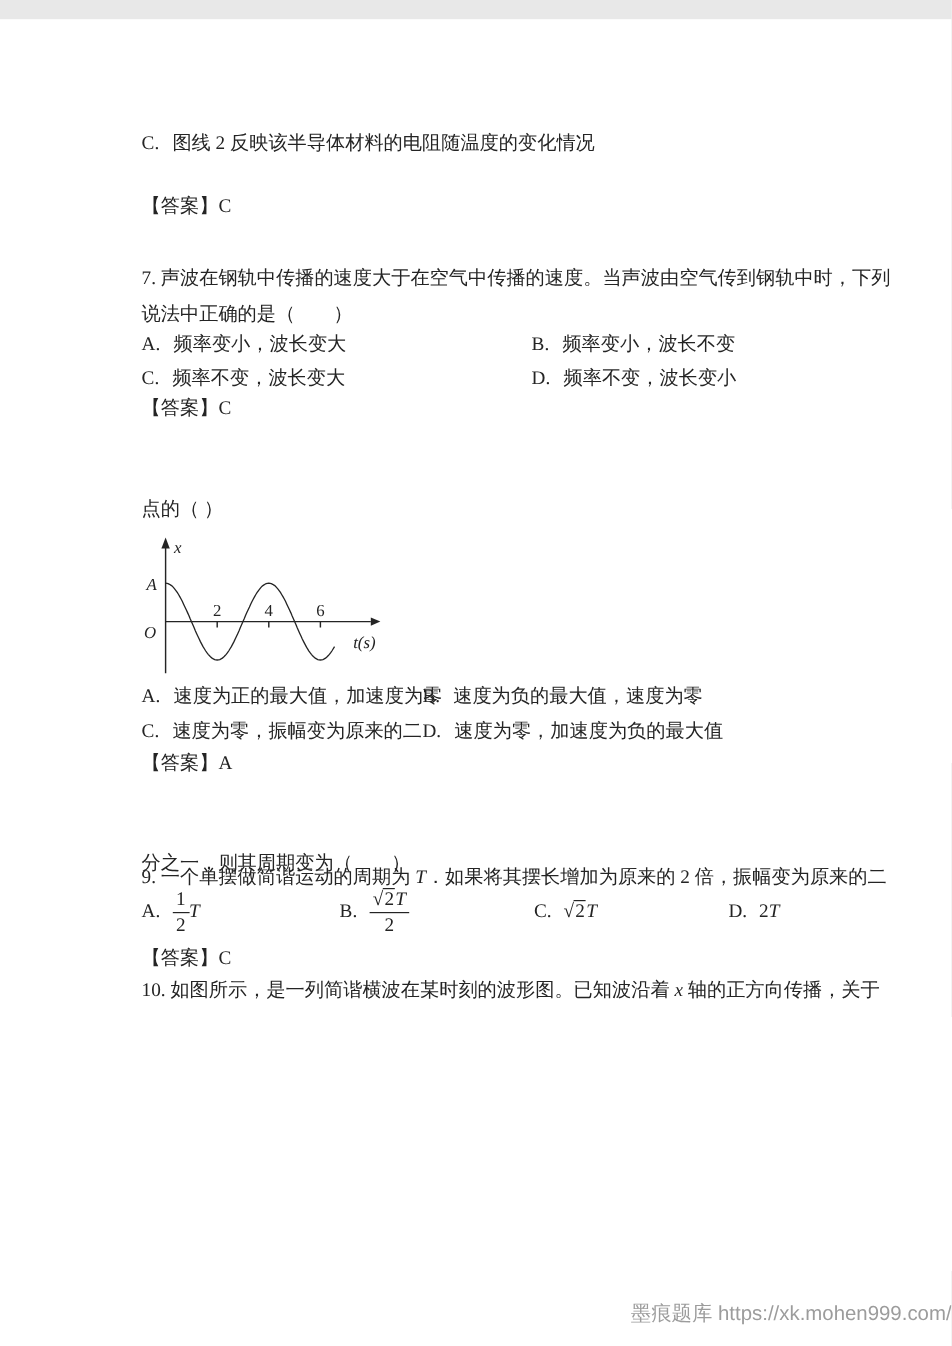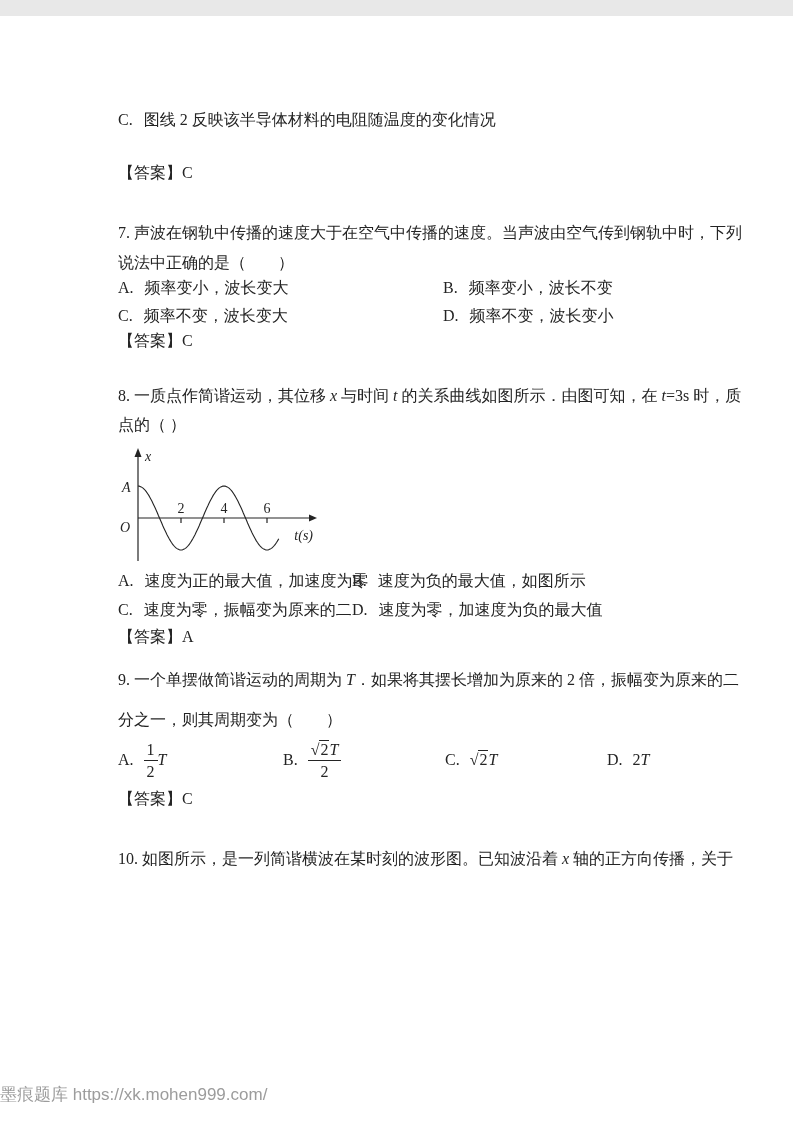--- a/index.html
+++ b/index.html
@@ -32,21 +32,21 @@
   .frac .num{display:block;border-bottom:1px solid #242424;padding:0 3px 1px 3px;}
   .frac .den{display:block;padding-top:1px;}
   .sqrt-sign{font-style:normal;}
   .sqrt-rad{border-top:1px solid #242424;padding:0 1px;}
   
   .graph-wrap{position:absolute;left:112px;top:430px;width:215px;height:120px;}
   .gvar{font:italic 14px "Liberation Serif","DejaVu Serif",serif;fill:#242424;}
   .gnum{font:14px "Liberation Serif","DejaVu Serif",serif;fill:#242424;}
   .footer{
     position:absolute;left:0;top:1069px;width:100%;
-    text-align:left;
+    text-align:right;
     font-family:"Liberation Sans","DejaVu Sans",sans-serif;
     font-size:17px;line-height:20px;
     color:#9c9c9c;
     white-space:nowrap;
   }
 </style>
 </head>
 <body>
 
 <div class="page">
@@ -59,21 +59,20 @@
   <div class="line opt-row" style="top:262px">
     <span class="cell" style="left:0"><span class="opt-label">A.</span><span>频率变小，波长变大</span></span>
     <span class="cell" style="left:325px"><span class="opt-label">B.</span><span>频率变小，波长不变</span></span>
   </div>
   <div class="line opt-row" style="top:290px">
     <span class="cell" style="left:0"><span class="opt-label">C.</span><span>频率不变，波长变大</span></span>
     <span class="cell" style="left:325px"><span class="opt-label">D.</span><span>频率不变，波长变小</span></span>
   </div>
   <div class="line" style="top:315px">【答案】C</div>
 
-  <div class="line" style="top:370px"><span>8.  一质点作简谐运动，其位移 </span><i>x</i><span> 与时间 </span><i>t</i><span> 的关系曲线如图所示．由图可知，在 </span><i>t</i><span>=3s 时，质</span></div>
   <div class="line" style="top:399px">点的（ ）</div>
 
   <div class="graph-wrap">
     <svg width="215" height="120" viewBox="0 0 215 120" xmlns="http://www.w3.org/2000/svg">
         <line x1="26" y1="115" x2="26" y2="6" stroke="#242424" stroke-width="1.2"></line>
         <polygon points="22.5,11 29.5,11 26,2" fill="#242424"></polygon>
         <line x1="26" y1="72" x2="197" y2="72" stroke="#242424" stroke-width="1.2"></line>
         <polygon points="197,68.5 197,75.5 205,72" fill="#242424"></polygon>
         <line x1="69" y1="72" x2="69" y2="77" stroke="#242424" stroke-width="1.2"></line>
         <text x="69" y="67" text-anchor="middle" class="gnum">2</text>
@@ -84,29 +83,29 @@
         <text x="33" y="15" class="gvar">x</text>
         <text x="10" y="46" class="gvar">A</text>
         <text x="8" y="86" class="gvar">O</text>
         <text x="201" y="94" text-anchor="end" class="gvar">t(s)</text>
         <polyline points="26.0,40.0 27.1,40.1 28.1,40.4 29.2,40.9 30.3,41.6 31.4,42.4 32.5,43.5 33.5,44.7 34.6,46.1 35.7,47.7 36.8,49.4 37.8,51.2 38.9,53.2 40.0,55.3 41.0,57.5 42.1,59.8 43.2,62.1 44.3,64.5 45.4,67.0 46.4,69.5 47.5,72.0 48.6,74.5 49.7,77.0 50.7,79.5 51.8,81.9 52.9,84.2 54.0,86.5 55.0,88.7 56.1,90.8 57.2,92.8 58.3,94.6 59.3,96.3 60.4,97.9 61.5,99.3 62.6,100.5 63.6,101.6 64.7,102.4 65.8,103.1 66.9,103.6 67.9,103.9 69.0,104.0 70.1,103.9 71.2,103.6 72.2,103.1 73.3,102.4 74.4,101.6 75.4,100.5 76.5,99.3 77.6,97.9 78.7,96.3 79.7,94.6 80.8,92.8 81.9,90.8 83.0,88.7 84.0,86.5 85.1,84.2 86.2,81.9 87.3,79.5 88.3,77.0 89.4,74.5 90.5,72.0 91.6,69.5 92.6,67.0 93.7,64.5 94.8,62.1 95.9,59.8 96.9,57.5 98.0,55.3 99.1,53.2 100.2,51.2 101.2,49.4 102.3,47.7 103.4,46.1 104.5,44.7 105.5,43.5 106.6,42.4 107.7,41.6 108.8,40.9 109.8,40.4 110.9,40.1 112.0,40.0 113.1,40.1 114.1,40.4 115.2,40.9 116.3,41.6 117.4,42.4 118.4,43.5 119.5,44.7 120.6,46.1 121.7,47.7 122.7,49.4 123.8,51.2 124.9,53.2 126.0,55.3 127.0,57.5 128.1,59.8 129.2,62.1 130.3,64.5 131.3,67.0 132.4,69.5 133.5,72.0 134.6,74.5 135.6,77.0 136.7,79.5 137.8,81.9 138.9,84.2 139.9,86.5 141.0,88.7 142.1,90.8 143.2,92.8 144.2,94.6 145.3,96.3 146.4,97.9 147.5,99.3 148.5,100.5 149.6,101.6 150.7,102.4 151.8,103.1 152.8,103.6 153.9,103.9 155.0,104.0 156.1,103.9 157.1,103.6 158.2,103.1 159.3,102.4 160.4,101.6 161.4,100.5 162.5,99.3 163.6,97.9 164.7,96.3 165.7,94.6 166.8,92.8" fill="none" stroke="#242424" stroke-width="1.1"></polyline>
       </svg>
   </div>
 
   <div class="line opt-row" style="top:555px">
     <span class="cell" style="left:0"><span class="opt-label">A.</span><span>速度为正的最大值，加速度为零</span></span>
-    <span class="cell" style="left:234px"><span class="opt-label">B.</span><span>速度为负的最大值，如图所示</span></span>
+    <span class="cell" style="left:234px"><span class="opt-label">B.</span><span>速度为负的最大值，速度为零</span></span>
   </div>
   <div class="line opt-row" style="top:584px">
     <span class="cell" style="left:0"><span class="opt-label">C.</span><span>速度为零，振幅变为原来的二</span></span>
     <span class="cell" style="left:234px"><span class="opt-label">D.</span><span>速度为零，加速度为负的最大值</span></span>
   </div>
   <div class="line" style="top:611px">【答案】A</div>
 
-  <div class="line" style="top:654px"><span>9.  一个单摆做简谐运动的周期为 </span><i>T</i><span>．如果将其摆长增加为原来的 2 倍，振幅变为原来的二</span></div>
+  <div class="line" style="top:706px"><span>9.  一个单摆做简谐运动的周期为 </span><i>T</i><span>．如果将其摆长增加为原来的 2 倍，振幅变为原来的二</span></div>
   <div class="line" style="top:694px">分之一，则其周期变为（　　）</div>
 
   <div class="formula-row" style="top:721px">
     <span class="fcell" style="left:0">
       <span class="opt-label">A.</span>
       <span class="frac">
           <span class="num">1</span>
           <span class="den">2</span>
         </span>
         <i>T</i>
@@ -122,17 +121,17 @@
       <span class="opt-label">C.</span>
       <span><span class="sqrt-sign">√</span><span class="sqrt-rad">2</span><i>T</i></span>
     </span>
     <span class="fcell" style="left:489px">
       <span class="opt-label">D.</span>
       <span><span>2</span><i>T</i></span>
     </span>
   </div>
   <div class="line" style="top:773px">【答案】C</div>
 
-  <div class="line" style="top:833px"><span>10.  如图所示，是一列简谐横波在某时刻的波形图。已知波沿着 </span><i>x</i><span> 轴的正方向传播，关于</span></div>
+  <div class="line" style="top:800px"><span>10.  如图所示，是一列简谐横波在某时刻的波形图。已知波沿着 </span><i>x</i><span> 轴的正方向传播，关于</span></div>
 
   <div class="footer">墨痕题库 https://xk.mohen999.com/</div>
 
 </div>
 
 </body></html>

